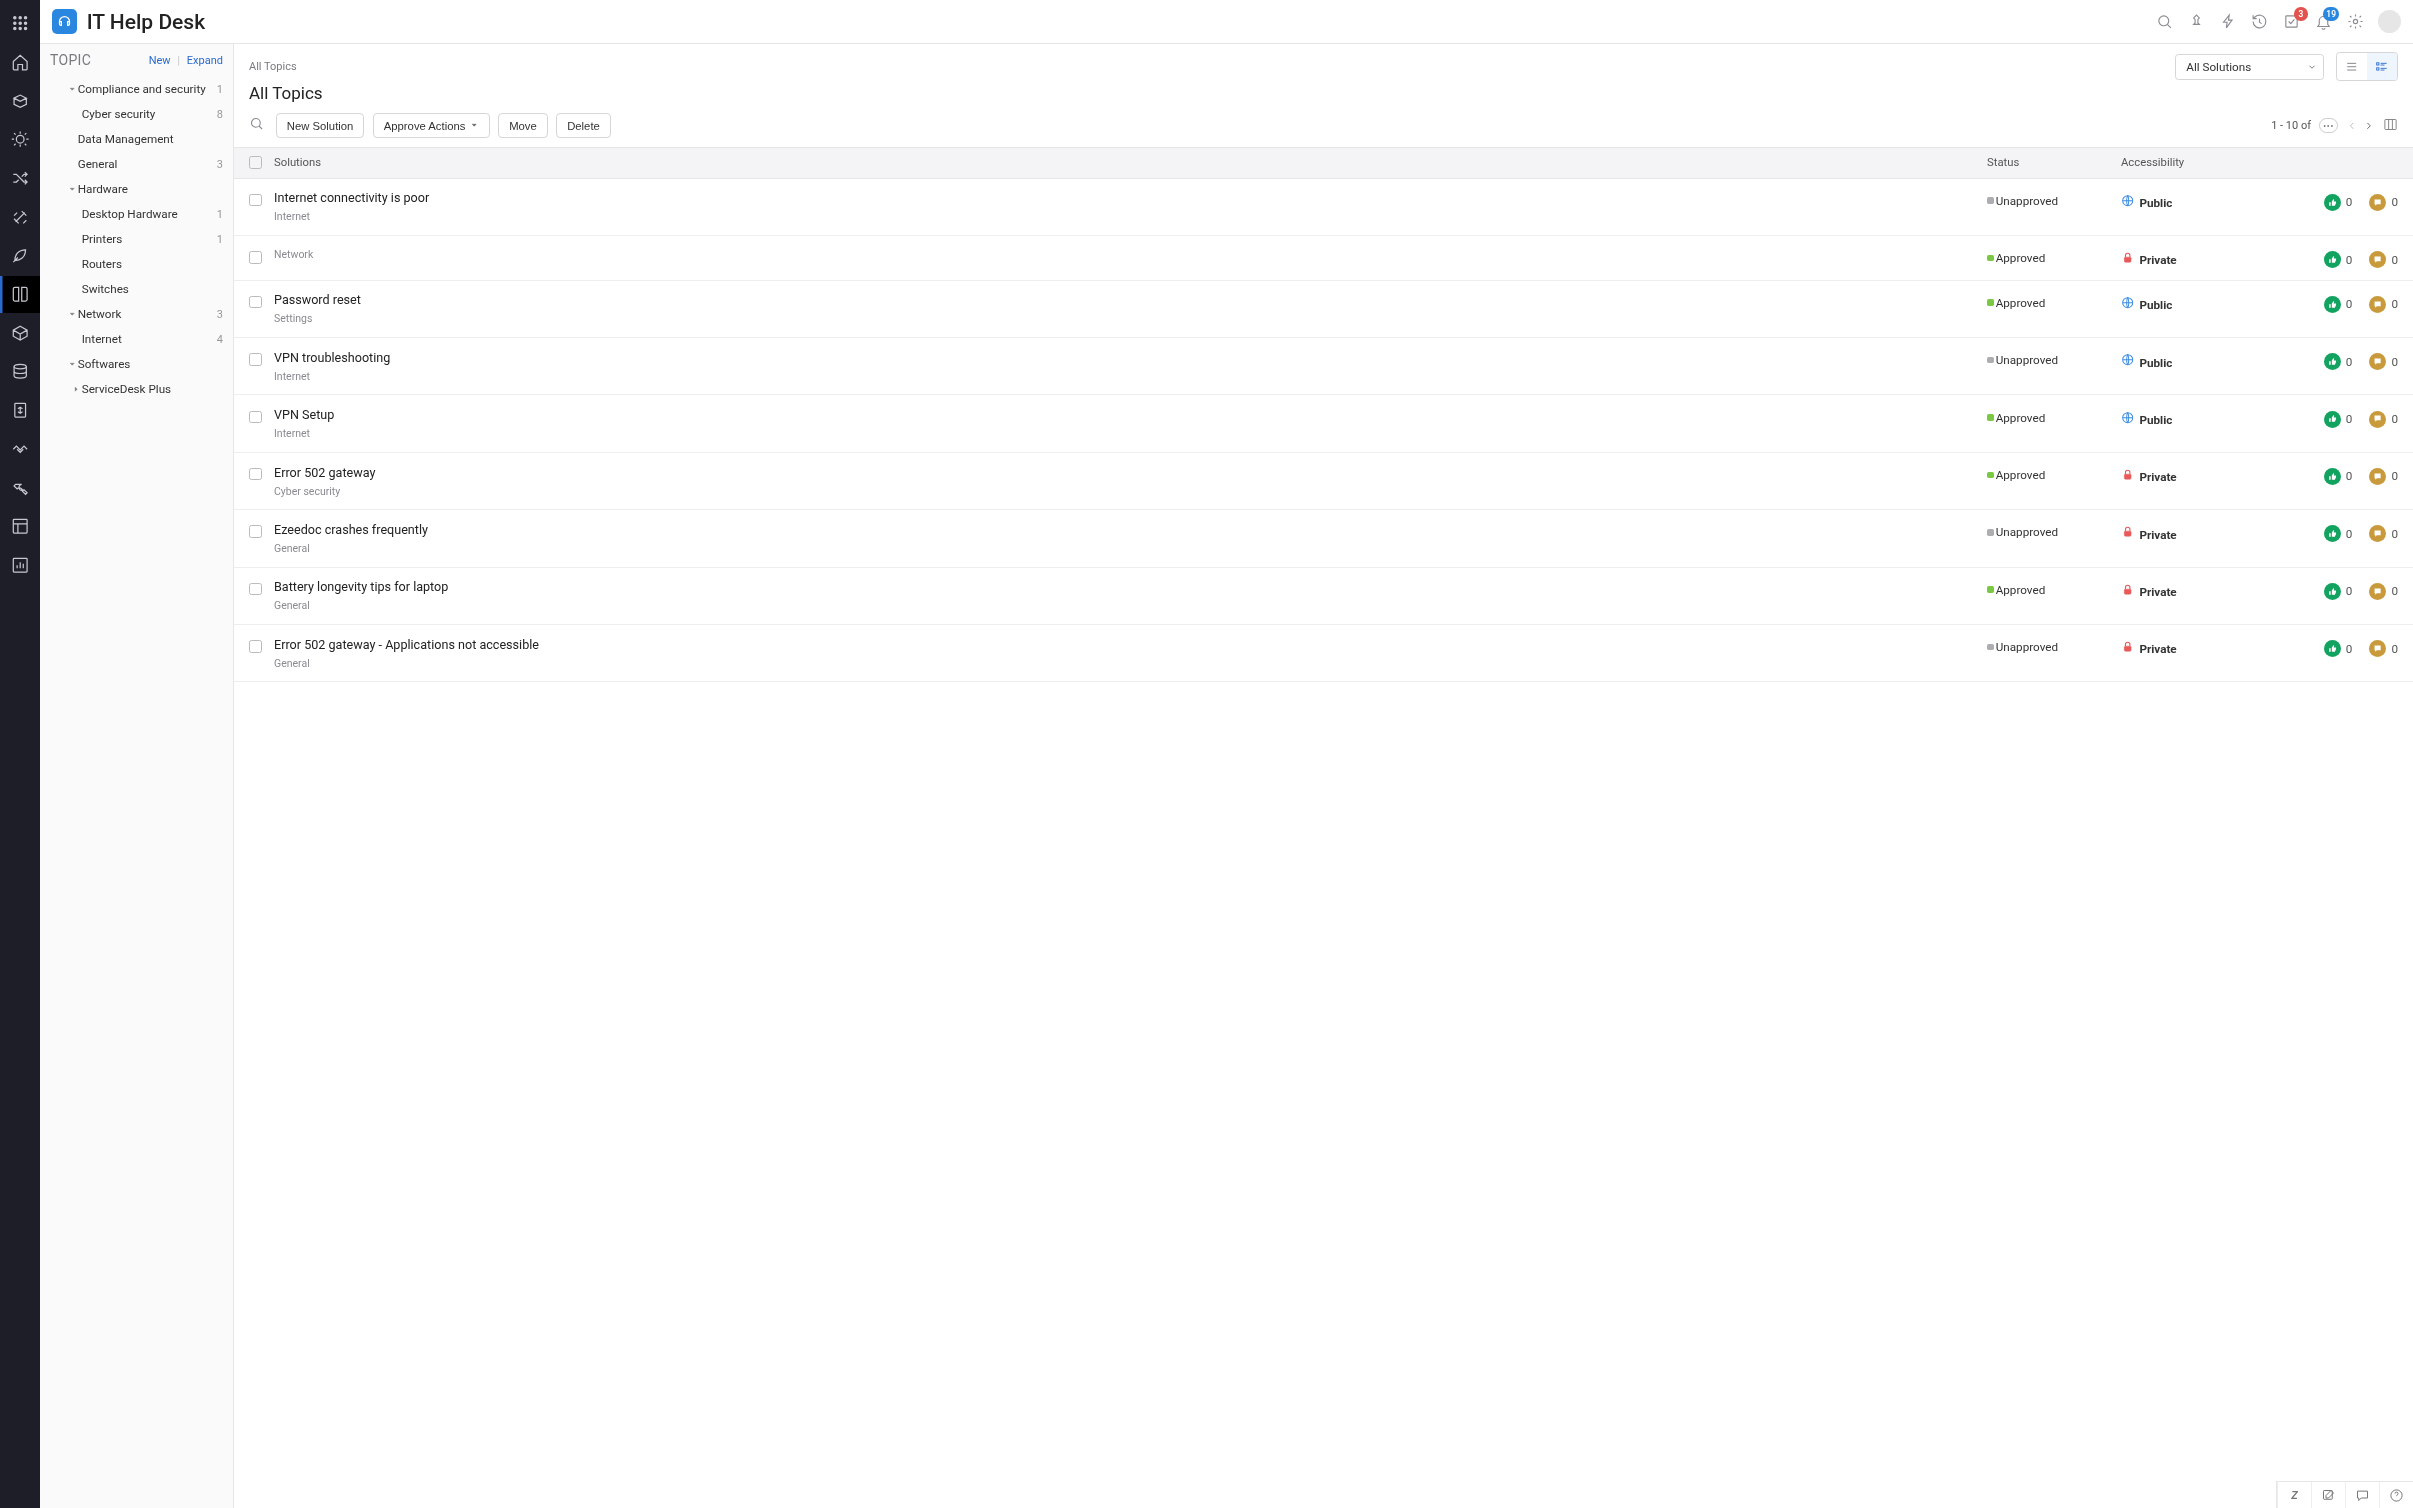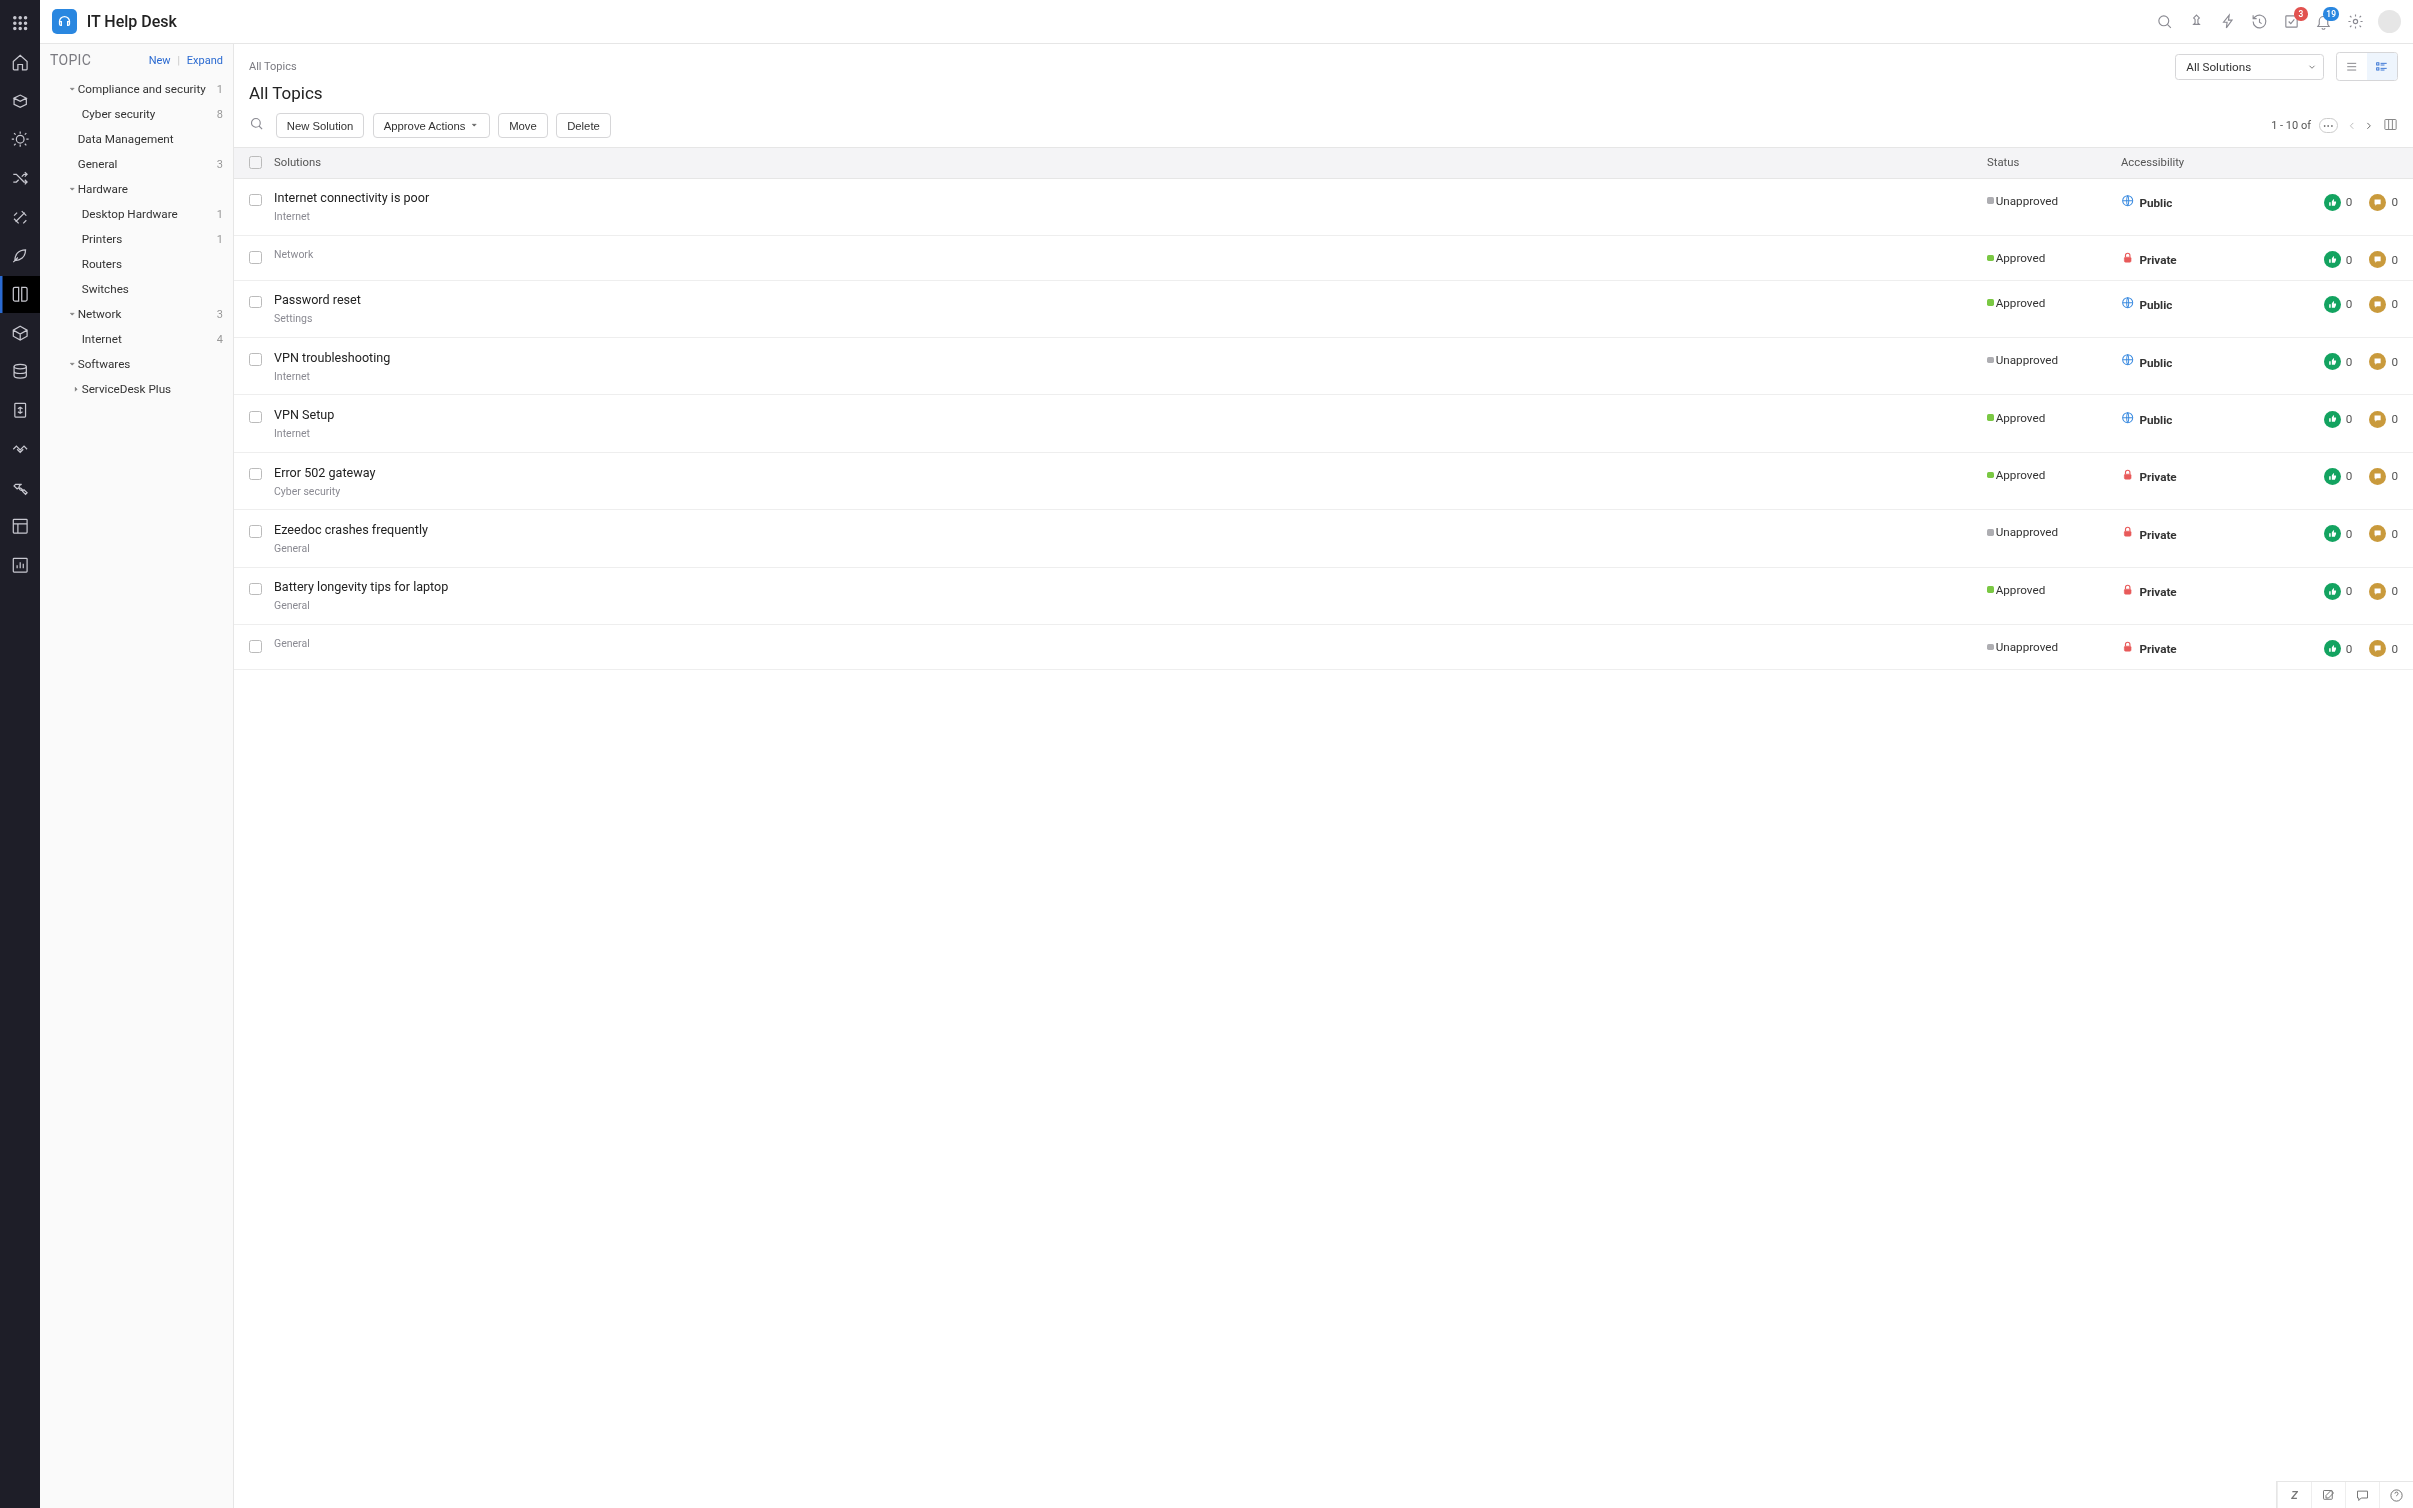--- a/index.html
+++ b/index.html
@@ -10,21 +10,21 @@
 .rail { width: 40px; background: #1e1e28; display: flex; flex-direction: column; align-items: center; padding-top: 5px; gap: 1.7px; }
 .rail-item { width: 40px; height: 37px; display: flex; align-items: center; justify-content: center; color: #c8c8d0; cursor: pointer; }
 .rail-item.active { background: #000; box-shadow: inset 2.5px 0 0 #2a6ad1; }
 .rail-item svg { width: 18.4px; height: 18.4px; stroke: currentColor; fill: none; stroke-width: 1.6; }
 
 
 .main { flex: 1; display: flex; flex-direction: column; min-width: 0; }
 .header { height: 44px; border-bottom: 0.8px solid #e6e6e6; display: flex; align-items: center; padding: 0 11.7px; gap: 10px; }
 .app-logo { width: 25px; height: 25px; background: #2a87e0; border-radius: 5px; display: flex; align-items: center; justify-content: center; }
 .app-logo svg { width: 15px; height: 15px; stroke: #fff; fill: none; stroke-width: 2; }
-.app-title { font-size: 16px; font-weight: 500; color: #222; }
+.app-title { font-size: 21px; font-weight: 500; color: #222; }
 .header-spacer { flex: 1; }
 .header-icons { display: flex; align-items: center; gap: 13.4px; }
 .header-ico { width: 18.4px; height: 18.4px; color: #8a8a92; cursor: pointer; position: relative; display: flex; align-items: center; justify-content: center; }
 .header-ico svg { width: 17px; height: 17px; stroke: currentColor; fill: none; stroke-width: 1.6; }
 .badge { position: absolute; top: -5px; right: -6.7px; min-width: 13.4px; height: 13.4px; border-radius: 6.7px; color: #fff; font-size: 8.4px; font-weight: 600; display: flex; align-items: center; justify-content: center; padding: 0 3.4px; }
 .badge.red { background: #e2524f; }
 .badge.blue { background: #2a87e0; }
 .avatar { width: 23.5px; height: 23.5px; border-radius: 50%; background: #e6e6e6; }
 
 .body { flex: 1; display: flex; min-height: 0; }
@@ -753,20 +753,21 @@
                   </span>
                   <span>0</span>
                 </div>
               </div>
             </div>
             <div class="row">
               <div class="col-check">
                 <div class="chkbox"></div>
               </div>
               <div class="col-sol">
+                <div class="row-title">Error 502 gateway - Applications not accessible</div>
                 <div class="row-sub">General</div>
               </div>
               <div class="col-status">
                 <div class="status">
                   <span class="sq-dot sq-grey"></span>
                   <span>Unapproved</span>
                 </div>
               </div>
               <div class="col-access">
                 <div class="access">

